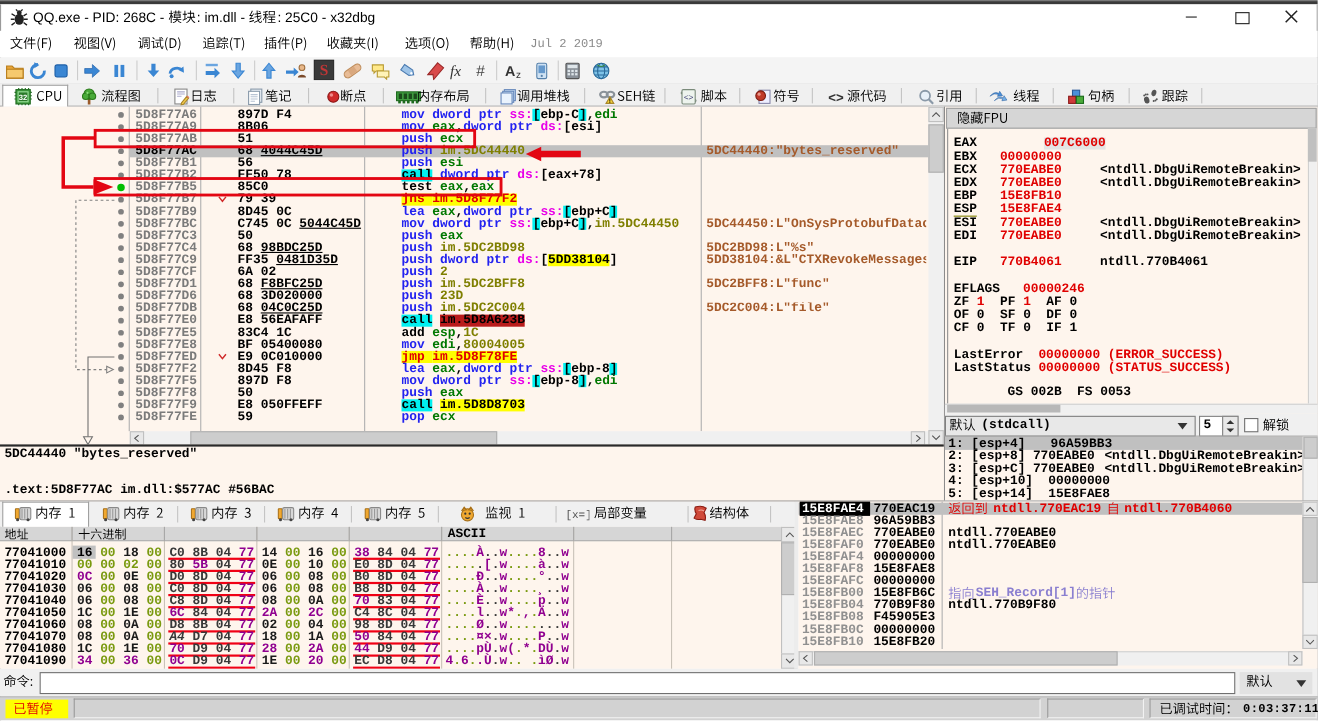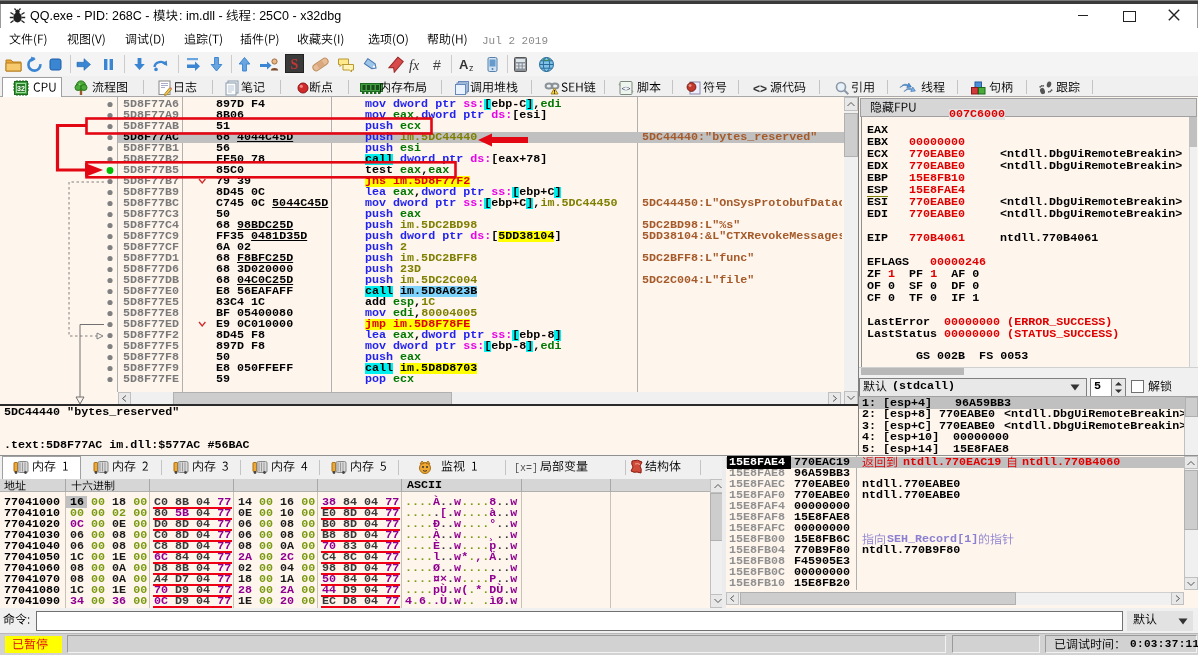--- a/index.html
+++ b/index.html
@@ -616,21 +616,21 @@
     <div class="m" style="left:642px;top:253px;width:200px;overflow:hidden;white-space:pre"><span style="color:#a55a2a;">5DC2BFF8:L"func"</span></div>
     <div class="m" style="left:123px;top:264px;"><span style="color:#7a7a7a;">5D8F77D6</span></div>
     <div class="m" style="left:216px;top:264px;">68 3D020000</div>
     <div class="m" style="left:365px;top:264px;"><span style="color:#2222f0;">push </span><span style="color:#7f7f00;">23D</span></div>
     <div class="m" style="left:123px;top:275px;"><span style="color:#7a7a7a;">5D8F77DB</span></div>
     <div class="m" style="left:216px;top:275px;">68 <u>04C0C25D</u></div>
     <div class="m" style="left:365px;top:275px;"><span style="color:#2222f0;">push </span><span style="color:#7f7f00;">im.5DC2C004</span></div>
     <div class="m" style="left:642px;top:275px;width:200px;overflow:hidden;white-space:pre"><span style="color:#a55a2a;">5DC2C004:L"file"</span></div>
     <div class="m" style="left:123px;top:286px;"><span style="color:#7a7a7a;">5D8F77E0</span></div>
     <div class="m" style="left:216px;top:286px;">E8 56EAFAFF</div>
-    <div class="m" style="left:365px;top:286px;"><span style="color:#000;background:#00f0f0;">call</span><span> </span><span style="color:#000;background:#7dd3fc;">im.5D8A623B</span></div>
+    <div class="m" style="left:365px;top:286px;"><span style="color:#000;background:#00f0f0;">call</span><span> </span><span style="color:#000;background:#b91c1c;">im.5D8A623B</span></div>
     <div class="m" style="left:123px;top:297px;"><span style="color:#7a7a7a;">5D8F77E5</span></div>
     <div class="m" style="left:216px;top:297px;">83C4 1C</div>
     <div class="m" style="left:365px;top:297px;"><span style="color:#000;">add </span><span style="color:#007800;">esp</span><span>,</span><span style="color:#7f7f00;">1C</span></div>
     <div class="m" style="left:123px;top:308px;"><span style="color:#7a7a7a;">5D8F77E8</span></div>
     <div class="m" style="left:216px;top:308px;">BF 05400080</div>
     <div class="m" style="left:365px;top:308px;"><span style="color:#2222f0;">mov </span><span style="color:#007800;">edi</span><span>,</span><span style="color:#7f7f00;">80004005</span></div>
     <div class="m" style="left:123px;top:319px;"><span style="color:#7a7a7a;">5D8F77ED</span></div>
     <div class="m" style="left:216px;top:319px;">E9 0C010000</div>
     <div class="m" style="left:365px;top:319px;"><span style="color:#e00000;background:#ffff00;">jmp </span><span style="color:#e00000;background:#ffff00;">im.5D8F78FE</span></div>
     <div class="m" style="left:123px;top:330px;"><span style="color:#7a7a7a;">5D8F77F2</span></div>
@@ -729,21 +729,21 @@
         <g fill="#000" transform="translate(0,10.56) scale(0.012,-0.012)">
           <path transform="translate(0.0,0)" d="M479 168V13C479 -53 499 -70 582 -70C599 -70 716 -70 734 -70C800 -70 819 -47 826 55C808 59 783 68 770 78C767 -3 761 -13 728 -13C703 -13 605 -13 587 -13C546 -13 539 -8 539 13V168ZM391 170C375 111 345 32 312 -16L363 -49C397 4 426 87 444 147ZM539 212C595 173 666 117 701 79L743 121C707 157 637 211 580 248ZM790 161C836 100 884 17 902 -39L958 -15C938 40 890 122 842 182ZM544 829C509 761 445 675 359 610C373 602 393 583 404 570L411 576V541H834V453H434V401H834V306H404V253H897V595H718C754 635 793 685 820 731L779 759L769 756H570C583 777 596 798 607 818ZM433 595C470 629 503 666 532 703H731C707 666 675 625 648 595ZM82 795V-78H143V734H286C264 666 233 575 202 500C277 420 296 352 296 296C296 266 291 237 275 226C266 220 255 217 242 217C226 215 205 216 182 218C192 201 198 175 199 159C221 157 246 158 267 160C287 162 304 168 318 177C345 196 356 238 356 290C356 353 339 424 264 508C298 588 336 690 366 771L322 798L312 795Z"></path>
           <path transform="translate(1000.0,0)" d="M837 471C819 380 793 298 758 224C743 307 732 411 726 538H951V596H883L910 618C890 643 846 675 809 696L769 664C800 646 834 619 856 596H724L723 663H694V708H940V766H694V838H628V766H368V838H302V766H61V708H302V635H368V708H628V634H663L664 596H230V418H142V592H88V328H142V362H230V324V275H43V217H100V169C100 106 91 17 36 -49C49 -56 69 -69 79 -79C141 -7 152 96 152 168V217H227C222 125 207 26 164 -51C178 -56 204 -70 215 -80C278 34 288 202 288 324V538H667C675 377 692 245 716 146C697 114 675 84 651 57V87H532V164H641V349H532V423H642V471H342V-22H394V39H634C607 10 576 -16 543 -39C558 -48 583 -69 594 -80C649 -38 697 12 738 71C773 -29 819 -80 875 -80C931 -80 954 -55 965 76C950 81 929 94 916 106C911 7 901 -19 879 -20C843 -20 807 31 778 135C831 227 870 336 897 461ZM482 87H394V164H482ZM482 349H394V423H482ZM394 303H591V210H394Z"></path>
           <path transform="translate(2000.0,0)" d="M102 0H185V334H467V404H185V662H518V732H102Z"></path>
           <path transform="translate(2546.0,0)" d="M102 0H185V297H309C471 297 577 368 577 520C577 677 470 732 305 732H102ZM185 364V664H293C427 664 494 630 494 520C494 411 431 364 297 364Z"></path>
           <path transform="translate(3172.0,0)" d="M358 -13C502 -13 617 64 617 297V732H538V296C538 116 457 60 358 60C261 60 182 116 182 296V732H100V297C100 64 214 -13 358 -13Z"></path>
         </g>
       </svg>
     </div>
     <div class="m" style="left:867px;top:125px;"><span style="color:#000;">EAX</span></div>
-    <div class="m" style="left:909px;top:109px;padding-left:40px;"><span style="color:#e00000;background:#e4e4e4;">007C6000</span></div>
+    <div class="m" style="left:909px;top:125px;padding-left:40px;"><span style="color:#e00000;background:#e4e4e4;">007C6000</span></div>
     <div class="m" style="left:867px;top:137px;"><span style="color:#000;">EBX</span></div>
     <div class="m" style="left:909px;top:137px;"><span style="color:#e00000;">00000000</span></div>
     <div class="m" style="left:867px;top:149px;"><span style="color:#000;">ECX</span></div>
     <div class="m" style="left:909px;top:149px;"><span style="color:#e00000;">770EABE0</span></div>
     <div class="m" style="left:1000px;top:149px;"><span style="color:#000;">&lt;ntdll.DbgUiRemoteBreakin&gt;</span></div>
     <div class="m" style="left:867px;top:161px;"><span style="color:#000;">EDX</span></div>
     <div class="m" style="left:909px;top:161px;"><span style="color:#e00000;">770EABE0</span></div>
     <div class="m" style="left:1000px;top:161px;"><span style="color:#000;">&lt;ntdll.DbgUiRemoteBreakin&gt;</span></div>
     <div class="m" style="left:867px;top:173px;"><span style="color:#000;">EBP</span></div>
     <div class="m" style="left:909px;top:173px;"><span style="color:#e00000;">15E8FB10</span></div>

